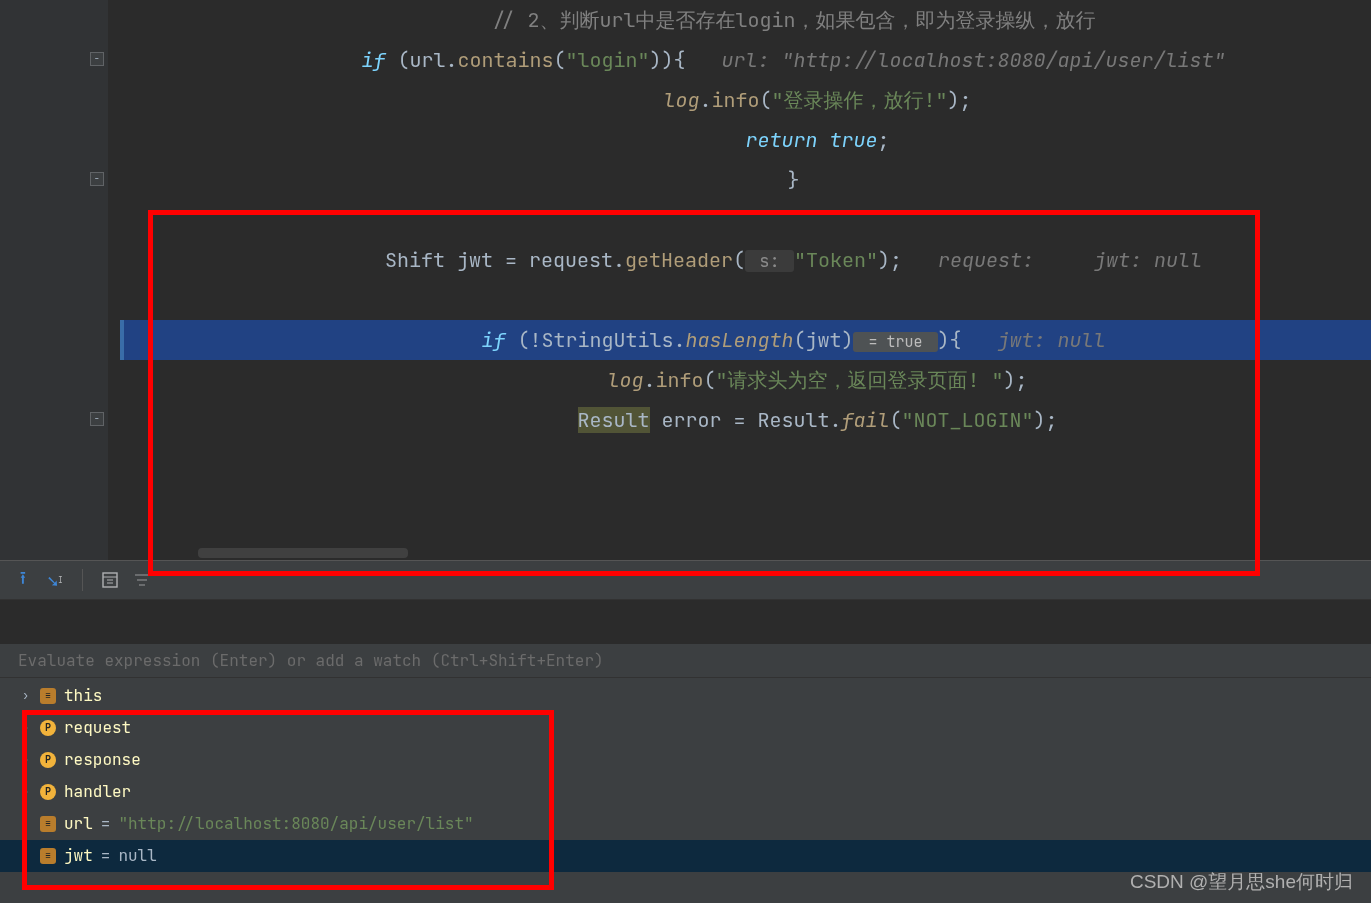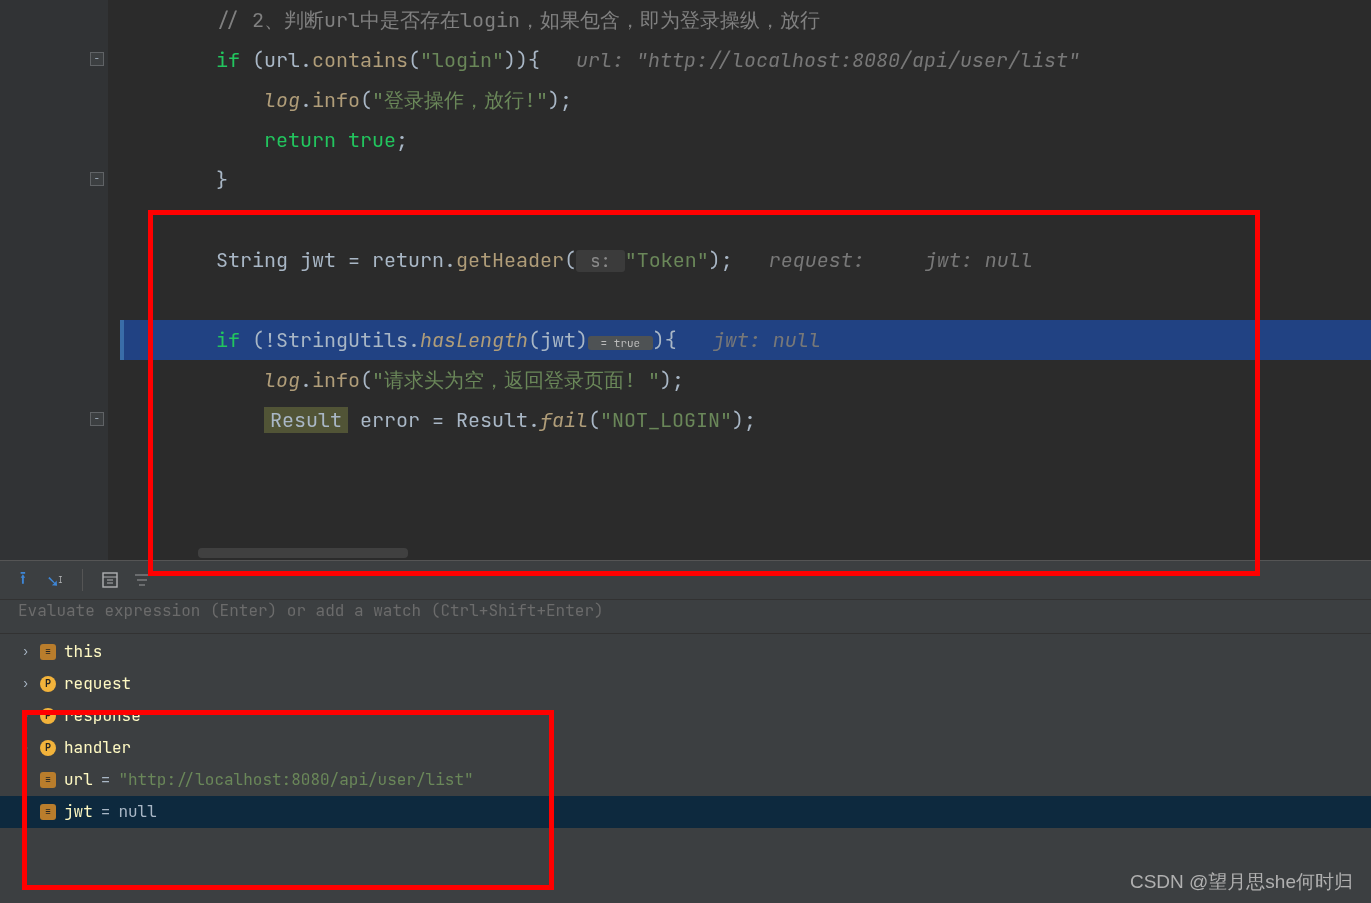--- a/index.html
+++ b/index.html
@@ -43,47 +43,48 @@
     line-height: 12px;
     text-align: center;
     color: #a9b7c6;
   }
   .code-col {
     flex: 1;
     position: relative;
     padding-left: 12px;
     font-size: 20px;
     line-height: 40px;
+    text-align: center;
   }
   .code-line {
     height: 40px;
     white-space: pre;
     position: relative;
   }
   .hl-line {
     background: #214283;
   }
   .bp-stripe {
     position: absolute;
     left: 0;
     top: 0;
     bottom: 0;
     width: 4px;
     background: #3a6da8;
   }
   .cmt { color: #808080; }
-  .kw { color: #22c55e; }
+  .kw { color: #7dd3fc; font-style: italic; }
   .str { color: #6a8759; }
   .id { color: #a9b7c6; }
   .call { color: #b09d79; }
   .callit { color: #b09d79; font-style: italic; }
   .hint { color: #787878; font-style: italic; }
   .hintbox { background: #3b3b3b; padding: 0 4px; border-radius: 3px; color: #8a8a8a; font-style: normal; font-size:17px;}
-  .evalbox { background: #4e5254; padding: 0 6px; border-radius: 3px; color: #bcbcbc; font-style: normal; font-size:11px;}
-  .resbox{ background:#515436; padding:0 6px;}
+  .evalbox { background: #4e5254; padding: 0 6px; border-radius: 3px; color: #bcbcbc; font-style: normal; font-size:15px;}
+  .resbox{ background:#515436; padding:0 0;}
   .red-box-1 {
     position: absolute;
     border: 5px solid #ff0000;
     left: 148px;
     top: 210px;
     width: 1112px;
     height: 366px;
     pointer-events: none;
     z-index: 50;
   }
@@ -108,22 +109,24 @@
     gap: 14px;
   }
   .tool-icon { width:18px; height:18px; display:inline-flex; align-items:center; justify-content:center; color:#afb1b3; }
   .tool-sep { width:1px; height:22px; background:#555; margin:0 4px;}
   .eval-row {
     height: 34px;
     background: #3c3f41;
     border-bottom: 1px solid #323232;
     padding: 0 18px;
     display: flex;
+    align-items: center;
     color: #6b6b6b;
     font-size: 16px;
+    margin-top: 44px;
   }
   .vars {
     background: #3c3f41;
     font-size: 16px;
     line-height: 32px;
     padding: 2px 0 20px 0;
     height: 269px;
   }
   .var-row {
     display: flex;
@@ -175,21 +178,21 @@
       <div class="fold-icon" style="top:412px;">−</div>
     </div>
   </div>
   <div class="code-col">
     <div class="code-line"><span class="id">        </span><span class="cmt">// 2、判断url中是否存在login，如果包含，即为登录操纵，放行</span></div>
     <div class="code-line"><span class="id">        </span><span class="kw">if </span><span class="id">(url.</span><span class="call">contains</span><span class="id">(</span><span class="str">"login"</span><span class="id">)){   </span><span class="hint">url: "http://localhost:8080/api/user/list"</span></div>
     <div class="code-line"><span class="id">            </span><span class="callit">log</span><span class="id">.</span><span class="call">info</span><span class="id">(</span><span class="str">"登录操作，放行!"</span><span class="id">);</span></div>
     <div class="code-line"><span class="id">            </span><span class="kw">return true</span><span class="id">;</span></div>
     <div class="code-line"><span class="id">        </span><span class="id">}</span></div>
     <div class="code-line"></div>
-    <div class="code-line"><span class="id">        </span><span class="id">String jwt = return.</span><span class="call">getHeader</span><span class="id">(</span><span class="hintbox"> s: </span><span class="str">"Token"</span><span class="id">);   </span><span class="hint">request:</span><span class="hint">     </span><span class="hint">jwt: null</span></div>
+    <div class="code-line"><span class="id">        </span><span class="id">Shift jwt = request.</span><span class="call">getHeader</span><span class="id">(</span><span class="hintbox"> s: </span><span class="str">"Token"</span><span class="id">);   </span><span class="hint">request:</span><span class="hint">     </span><span class="hint">jwt: null</span></div>
     <div class="code-line"></div>
     <div class="code-line hl-line"><span class="bp-stripe"></span><span class="id">        </span><span class="kw">if </span><span class="id">(!StringUtils.</span><span class="callit">hasLength</span><span class="id">(jwt)</span><span class="evalbox"> = true </span><span class="id">){   </span><span class="hint">jwt: null</span></div>
     <div class="code-line"><span class="id">            </span><span class="callit">log</span><span class="id">.</span><span class="call">info</span><span class="id">(</span><span class="str">"请求头为空，返回登录页面! "</span><span class="id">);</span></div>
     <div class="code-line"><span class="id">            </span><span class="id resbox">Result</span><span class="id"> error = Result.</span><span class="callit">fail</span><span class="id">(</span><span class="str">"NOT_LOGIN"</span><span class="id">);</span></div>
     <div class="code-line" style="opacity:.6"><span class="id">            </span></div>
     <div class="scrollbar-h"></div>
   </div>
 </div>
 
 <div class="panel-toolbar">

